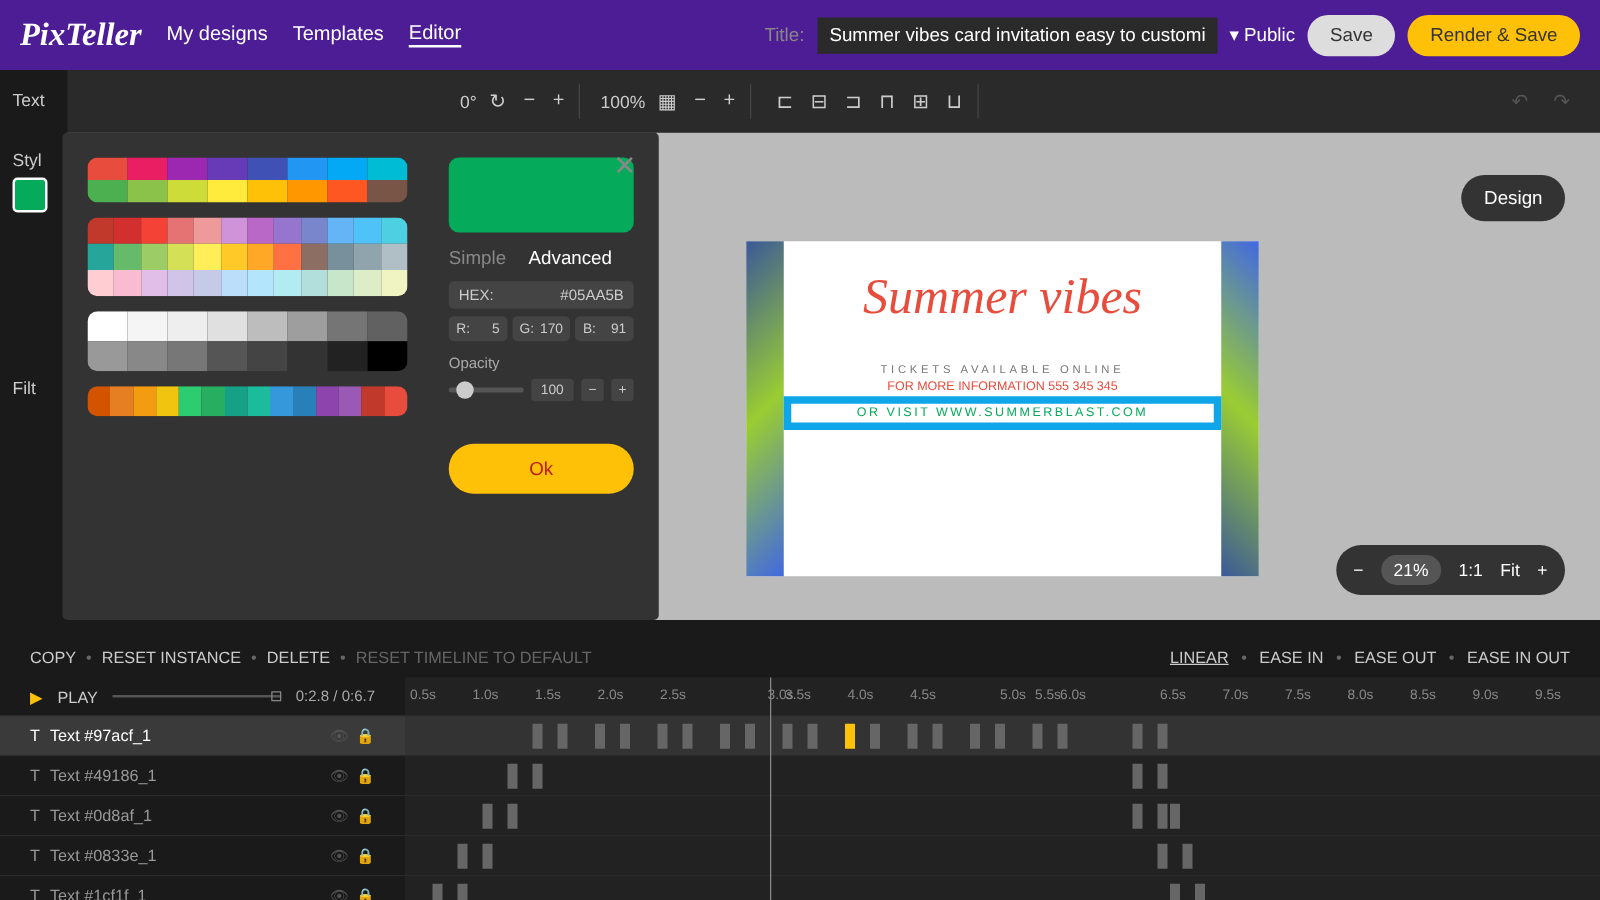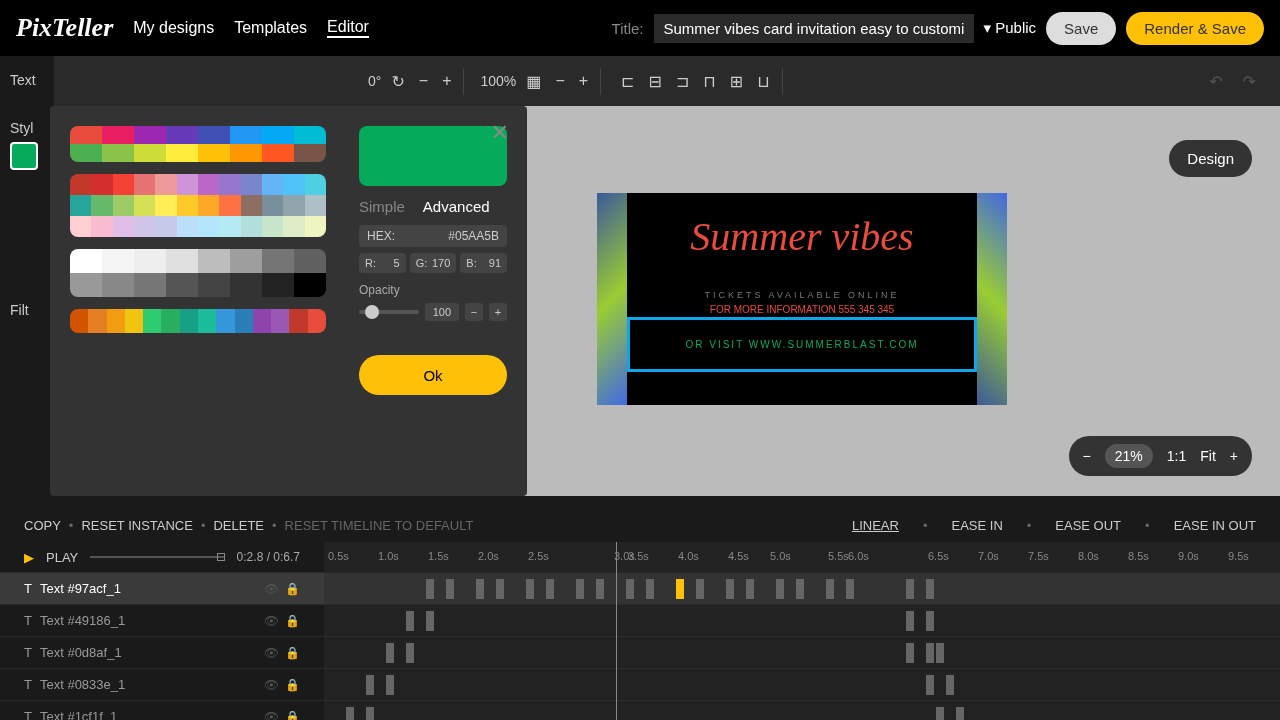--- a/index.html
+++ b/index.html
@@ -1,17 +1,17 @@
 <!DOCTYPE html>
 <html><head>
 <meta charset="utf-8">
 <style>
 *{margin:0;padding:0;box-sizing:border-box;font-family:Arial,sans-serif}
 body{background:#1a1a1a;color:#ccc;width:1280px;height:720px;overflow:hidden;position:relative}
-.topbar{height:56px;background:#000000;display:flex;align-items:center;padding:0 16px;gap:20px}
+.topbar{height:56px;background:#4c1d95;display:flex;align-items:center;padding:0 16px;gap:20px}
 .logo{font-family:'Brush Script MT',cursive;font-size:26px;color:#fff;font-weight:bold;font-style:italic;position:relative}
 .logo::before{content:'';position:absolute;left:-8px;top:-4px;width:130px;height:38px;background:#ffc107;z-index:-1;clip-path:polygon(0 20%,100% 5%,95% 90%,5% 100%)}
 .nav-item{color:#fff;font-size:16px;cursor:pointer}
 .nav-item.active{border-bottom:2px solid #fff}
 .title-section{margin-left:auto;display:flex;align-items:center;gap:10px}
 .title-label{color:#888;font-size:15px}
 .title-input{background:#2a2a2a;border:none;color:#fff;padding:6px 10px;width:320px;font-size:15px}
 .visibility{color:#fff;font-size:15px;cursor:pointer}
 .btn-save{background:#ddd;color:#333;border:none;padding:8px 18px;border-radius:18px;font-size:15px;cursor:pointer}
 .btn-render{background:#ffc107;color:#333;border:none;padding:8px 18px;border-radius:18px;font-size:15px;cursor:pointer}
@@ -40,40 +40,40 @@
 .tab.inactive{color:#888;}
 .hex-row{display:flex;background:#444;border-radius:4px;padding:4px 8px;margin-bottom:6px;font-size:12px;justify-content:space-between}
 .rgb-row{display:flex;gap:4px;margin-bottom:10px}
 .rgb-cell{flex:1;background:#444;border-radius:4px;padding:4px 6px;font-size:11px;display:flex;justify-content:space-between}
 .opacity-label{font-size:12px;color:#aaa;margin-bottom:6px}
 .slider-row{display:flex;align-items:center;gap:6px}
 .slider{flex:1;height:4px;background:#555;border-radius:2px;position:relative}
 .slider-thumb{position:absolute;right:40px;top:-5px;width:14px;height:14px;background:#ccc;border-radius:50%}
 .op-val{background:#444;padding:3px 8px;font-size:11px;border-radius:3px}
 .op-btn{background:#444;width:18px;height:18px;border-radius:3px;text-align:center;font-size:11px;line-height:18px;cursor:pointer}
-.btn-ok{width:148px;height:40px;background:#ffc107;border:none;border-radius:20px;font-size:15px;color:#000000;cursor:pointer;margin-top:34px}
+.btn-ok{width:148px;height:40px;background:#ffc107;border:none;border-radius:20px;font-size:15px;color:#b91c1c;cursor:pointer;margin-top:34px}
 .canvas-area{position:absolute;left:0;top:106px;right:0;height:390px;background:#bbb;z-index:-1}
-.canvas-card{position:absolute;left:597px;top:193px;width:410px;height:212px;background:#000000}
+.canvas-card{position:absolute;left:597px;top:193px;width:410px;height:268px;background:#ffffff}
 .card-edge-l{position:absolute;left:0;top:0;width:30px;height:100%;background:linear-gradient(135deg,#3b5998,#9acd32,#4169e1)}
 .card-edge-r{position:absolute;right:0;top:0;width:30px;height:100%;background:linear-gradient(225deg,#4169e1,#9acd32,#3b5998)}
 .card-body{position:absolute;left:30px;right:30px;top:0;bottom:0;text-align:center;padding-top:20px}
 .card-title{font-family:'Brush Script MT',cursive;color:#e74c3c;font-size:40px;font-style:italic}
 .card-sub{color:#2e7d32;font-size:18px;letter-spacing:4px;margin-top:8px}
 .card-t1{font-size:9px;letter-spacing:3px;color:#777;margin-top:30px}
 .card-t2{font-size:10px;color:#e74c3c;margin-top:4px}
-.card-t3{font-size:10px;color:#05aa5b;letter-spacing:2px;margin-top:2px;border:3px solid #0ea5e9;padding:19px}
+.card-t3{font-size:10px;color:#05aa5b;letter-spacing:2px;margin-top:2px;border:6px solid #0ea5e9;padding:2px}
 .design-btn{position:absolute;right:28px;top:140px;background:#333;color:#fff;padding:10px 18px;border-radius:20px;font-size:15px;cursor:pointer}
 .zoom-ctrl{position:absolute;right:28px;top:436px;background:#333;border-radius:22px;padding:8px 14px;display:flex;align-items:center;gap:14px;color:#fff;font-size:14px}
 .zoom-val{background:#555;padding:4px 10px;border-radius:12px}
 .tl-actions{position:absolute;left:0;top:508px;right:0;height:34px;background:#1a1a1a;display:flex;align-items:center;padding:0 24px;font-size:13px;color:#ccc;gap:8px}
 .tl-act{cursor:pointer}
 .tl-act.dim{color:#666}
 .tl-act.u{text-decoration:underline}
 .dot{color:#666}
-.tl-ease{margin-left:auto;display:flex;gap:24px}
+.tl-ease{margin-left:auto;display:flex;gap:10px}
 .timeline{position:absolute;left:0;top:542px;right:0;bottom:0;background:#1a1a1a;display:flex}
 .tl-left{width:324px;background:#1a1a1a}
 .tl-play-row{height:30px;display:flex;align-items:center;padding:0 24px;gap:12px;font-size:13px}
 .play-icon{color:#ffc107;cursor:pointer}
 .tl-time{margin-left:auto;font-size:12px;color:#aaa}
 .tl-layer{height:32px;display:flex;align-items:center;padding:0 24px;gap:8px;font-size:13px;color:#999;border-top:1px solid #2a2a2a}
 .tl-layer.sel{background:#3a3a3a;color:#fff}
 .layer-icons{margin-left:auto;display:flex;gap:6px;color:#555;font-size:12px}
 .tl-right{flex:1;position:relative;background:#222}
 .tl-ruler{height:30px;display:flex;position:relative;font-size:11px;color:#888}
@@ -384,21 +384,21 @@
   <div class="tl-ruler" id="ruler">
         <div class="tl-tick" style="left: 4px;">0.5s</div>
         <div class="tl-tick" style="left: 54px;">1.0s</div>
         <div class="tl-tick" style="left: 104px;">1.5s</div>
         <div class="tl-tick" style="left: 154px;">2.0s</div>
         <div class="tl-tick" style="left: 204px;">2.5s</div>
         <div class="tl-tick" style="left: 254px; margin-left: 36px;">3.0s</div>
         <div class="tl-tick" style="left: 304px;">3.5s</div>
         <div class="tl-tick" style="left: 354px;">4.0s</div>
         <div class="tl-tick" style="left: 404px;">4.5s</div>
-        <div class="tl-tick" style="left: 446px;">5.0s</div>
+        <div class="tl-tick" style="left: 476px;">5.0s</div>
         <div class="tl-tick" style="left: 504px;">5.5s</div>
         <div class="tl-tick" style="left: 524px;">6.0s</div>
         <div class="tl-tick" style="left: 604px;">6.5s</div>
         <div class="tl-tick" style="left: 654px;">7.0s</div>
         <div class="tl-tick" style="left: 704px;">7.5s</div>
         <div class="tl-tick" style="left: 754px;">8.0s</div>
         <div class="tl-tick" style="left: 804px;">8.5s</div>
         <div class="tl-tick" style="left: 854px;">9.0s</div>
         <div class="tl-tick" style="left: 904px;">9.5s</div>
       </div>

